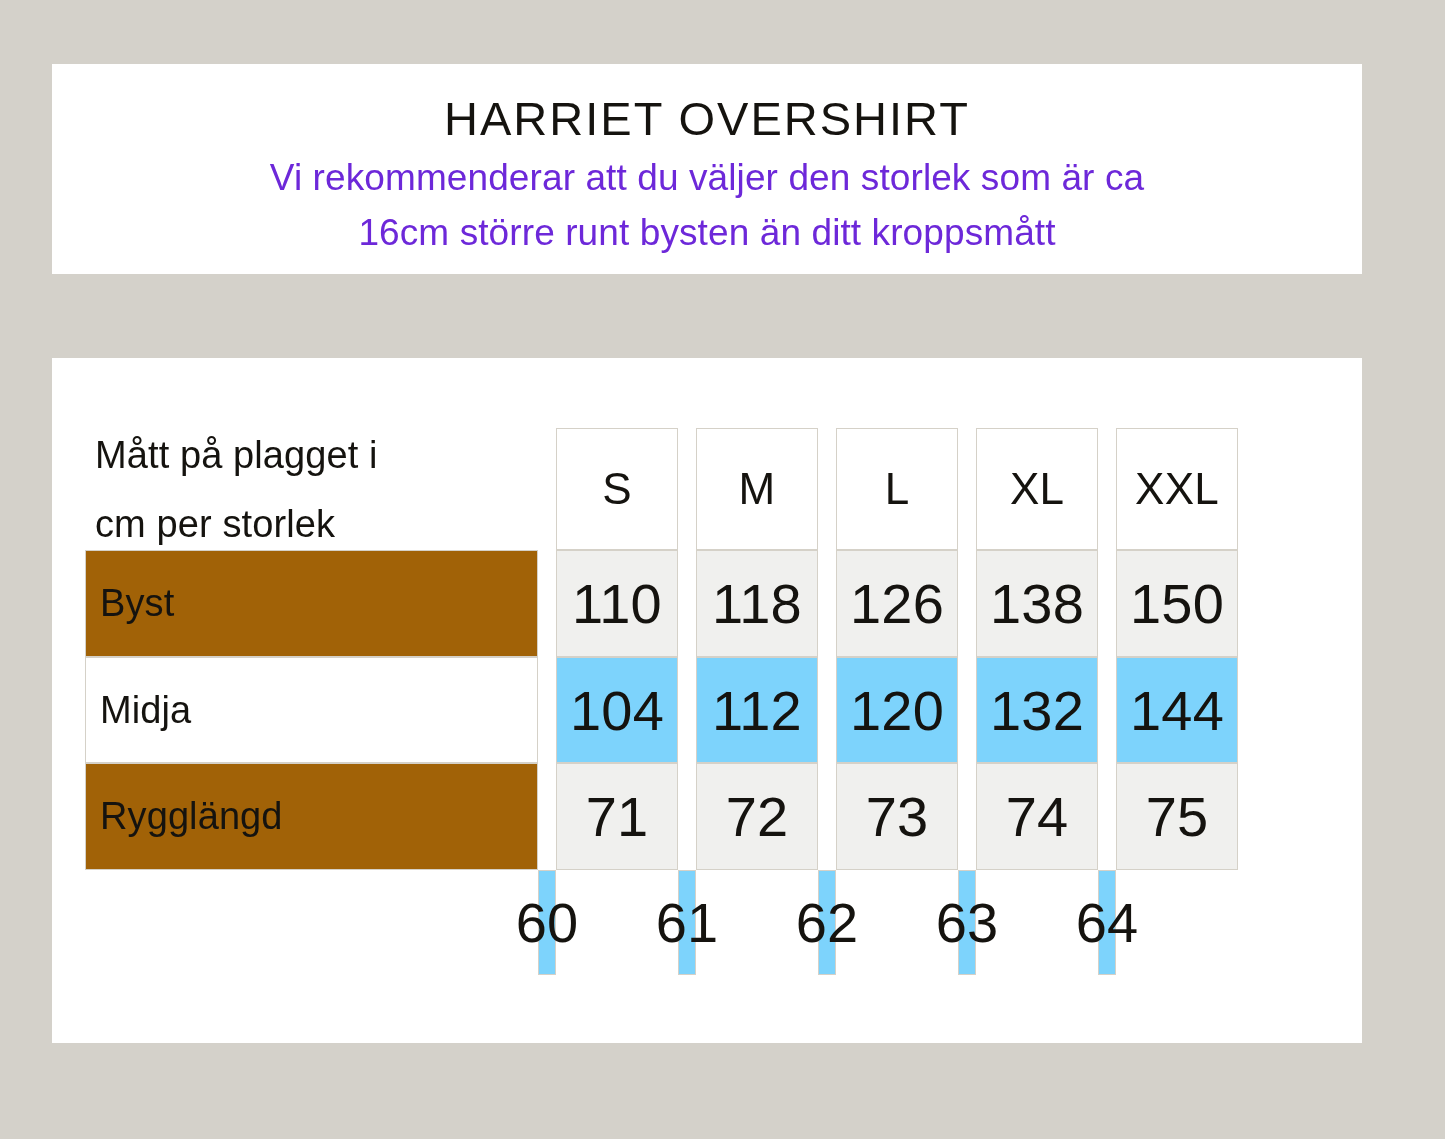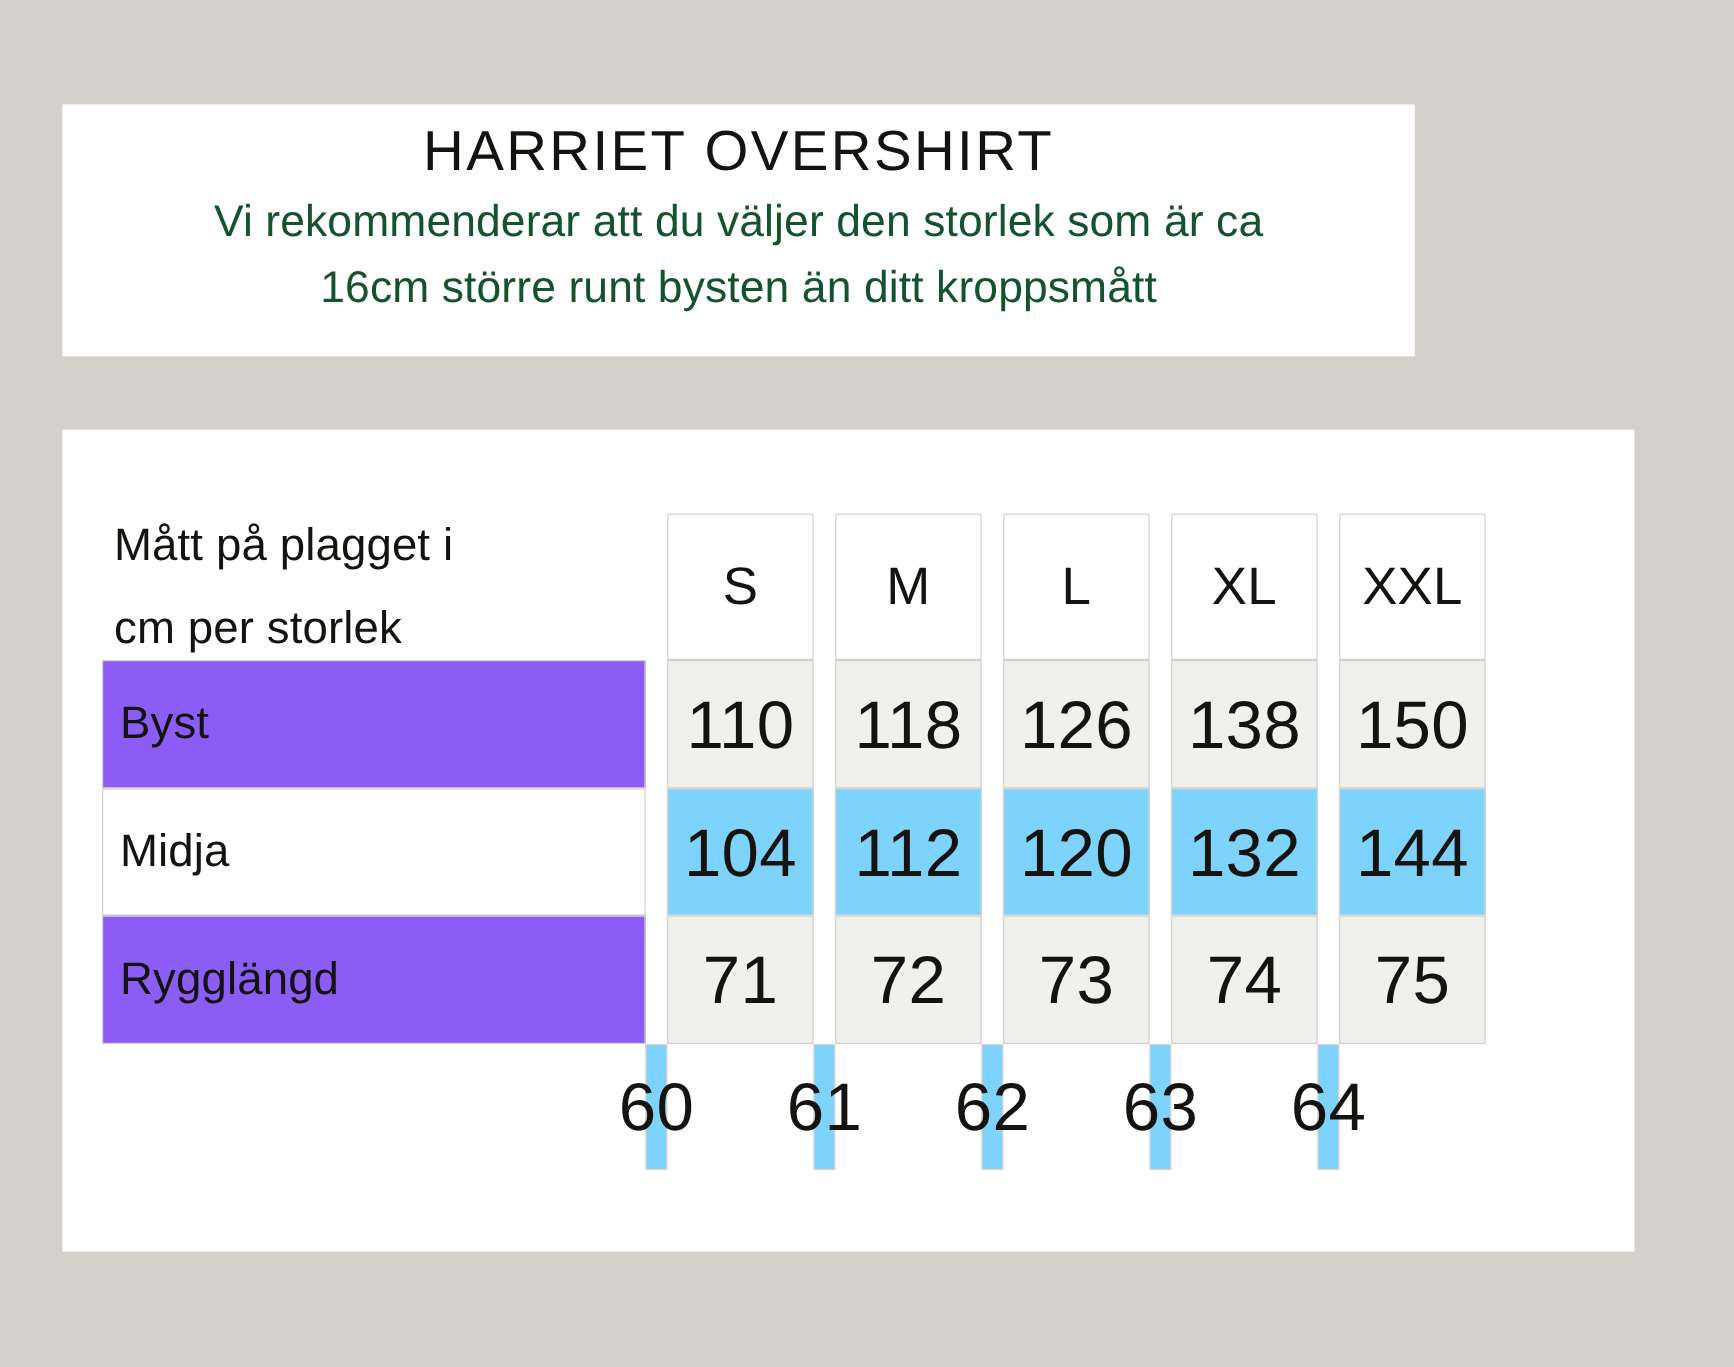--- a/index.html
+++ b/index.html
@@ -12,45 +12,45 @@
     background: #d4d1ca;
     font-family: "Liberation Sans", sans-serif;
     overflow: hidden;
     position: relative;
   }
 
   
   #header-card {
     position: absolute;
     left: 52px;
-    top: 87px;
-    width: 1127px;
+    top: 64px;
+    width: 1310px;
     height: 210px;
     background: #ffffff;
     box-sizing: border-box;
     display: flex;
     flex-direction: column;
     align-items: center;
     justify-content: flex-start;
-    padding-top: 14px;
+    padding-top: 30px;
   }
   #product-title {
     font-size: 47px;
     font-weight: 400;
     letter-spacing: 2.0px;
     color: #15130f;
     line-height: 1.08;
     white-space: nowrap;
     margin: 0;
     font-stretch: semi-condensed;
   }
   .subtitle-line {
     font-size: 37px;
     font-weight: 400;
-    color: #14532d;
+    color: #6d28d9;
     line-height: 1.48;
     letter-spacing: 0.1px;
     white-space: nowrap;
     text-align: right;
   }
   #subtitle-block {
     margin-top: 6px;
     display: flex;
     flex-direction: column;
     align-items: center;
@@ -99,21 +99,21 @@
     padding-left: 10px;
     flex-direction: column;
     justify-content: center;
     gap: 20px;
   }
   .label-cell.head .hl {
     line-height: 1.30;
     font-size: 38px;
     white-space: nowrap;
   }
-  .label-cell.shaded { background: #8b5cf6; }
+  .label-cell.shaded { background: #a16207; }
   .label-cell.plain  { background: #ffffff; }
 
   
   .size-cell {
     box-sizing: border-box;
     border: 1px solid #d5d1c8;
     display: flex;
     align-items: center;
     justify-content: center;
     font-size: 56px;

